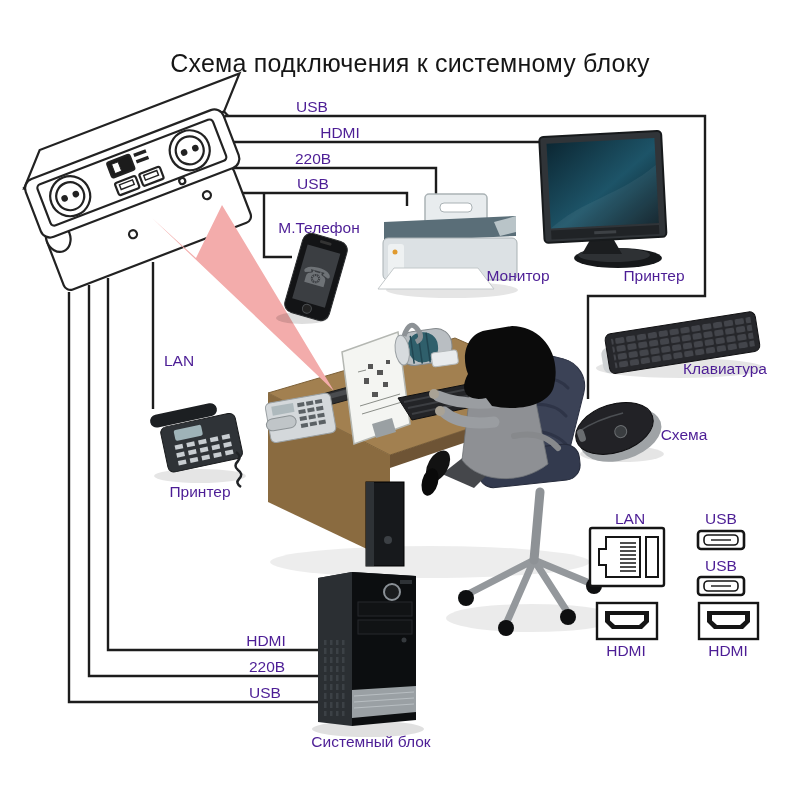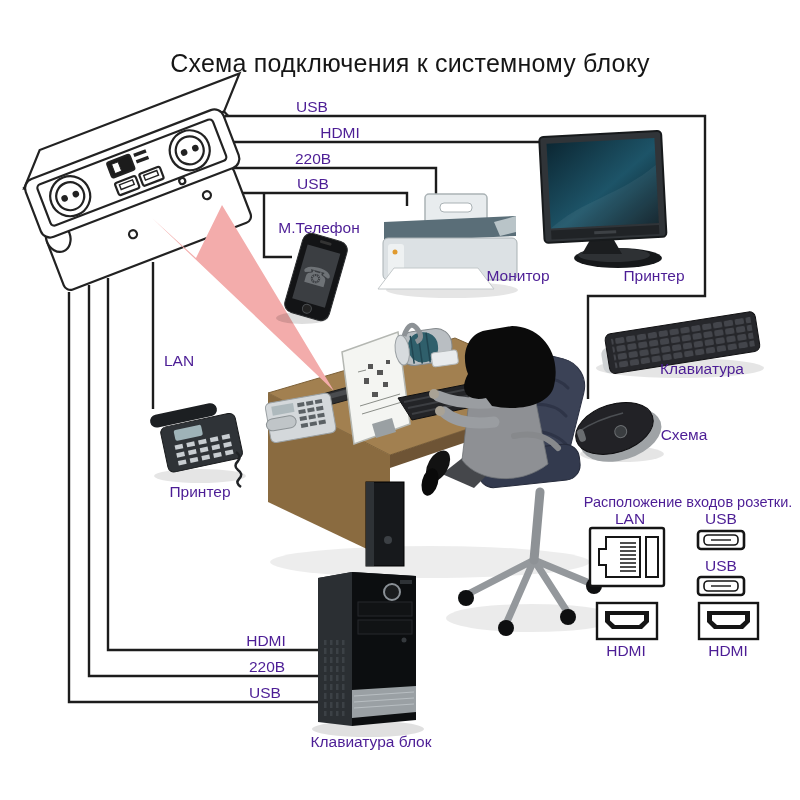--- a/index.html
+++ b/index.html
@@ -308,25 +308,24 @@
 <div class="lbl" style="left:313px;top:159px">220В</div>
 <div class="lbl" style="left:313px;top:184px">USB</div>
 <div class="lbl" style="left:179px;top:361px">LAN</div>
 <div class="lbl" style="left:266px;top:641px">HDMI</div>
 <div class="lbl" style="left:267px;top:667px">220В</div>
 <div class="lbl" style="left:265px;top:693px">USB</div>
 
 <div class="lbl" style="left:319px;top:228px">М.Телефон</div>
 <div class="lbl" style="left:518px;top:276px">Монитор</div>
 <div class="lbl" style="left:654px;top:276px">Принтер</div>
-<div class="lbl" style="left:702px;top:369px">Клавиатура</div>
+<div class="lbl" style="left:725px;top:369px">Клавиатура</div>
 <div class="lbl" style="left:684px;top:435px">Схема</div>
 <div class="lbl" style="left:200px;top:492px">Принтер</div>
-<div class="lbl" style="left:371px;top:742px">Клавиатура блок</div>
-
-<div class="lbl sm" style="left:688px;top:502px">Расположение входов розетки.</div>
+<div class="lbl" style="left:371px;top:742px">Системный блок</div>
+
 <div class="lbl" style="left:630px;top:519px">LAN</div>
 <div class="lbl" style="left:721px;top:519px">USB</div>
 <div class="lbl" style="left:721px;top:566px">USB</div>
 <div class="lbl" style="left:626px;top:651px">HDMI</div>
 <div class="lbl" style="left:728px;top:651px">HDMI</div>
 
 </div>
 
 </body></html>

